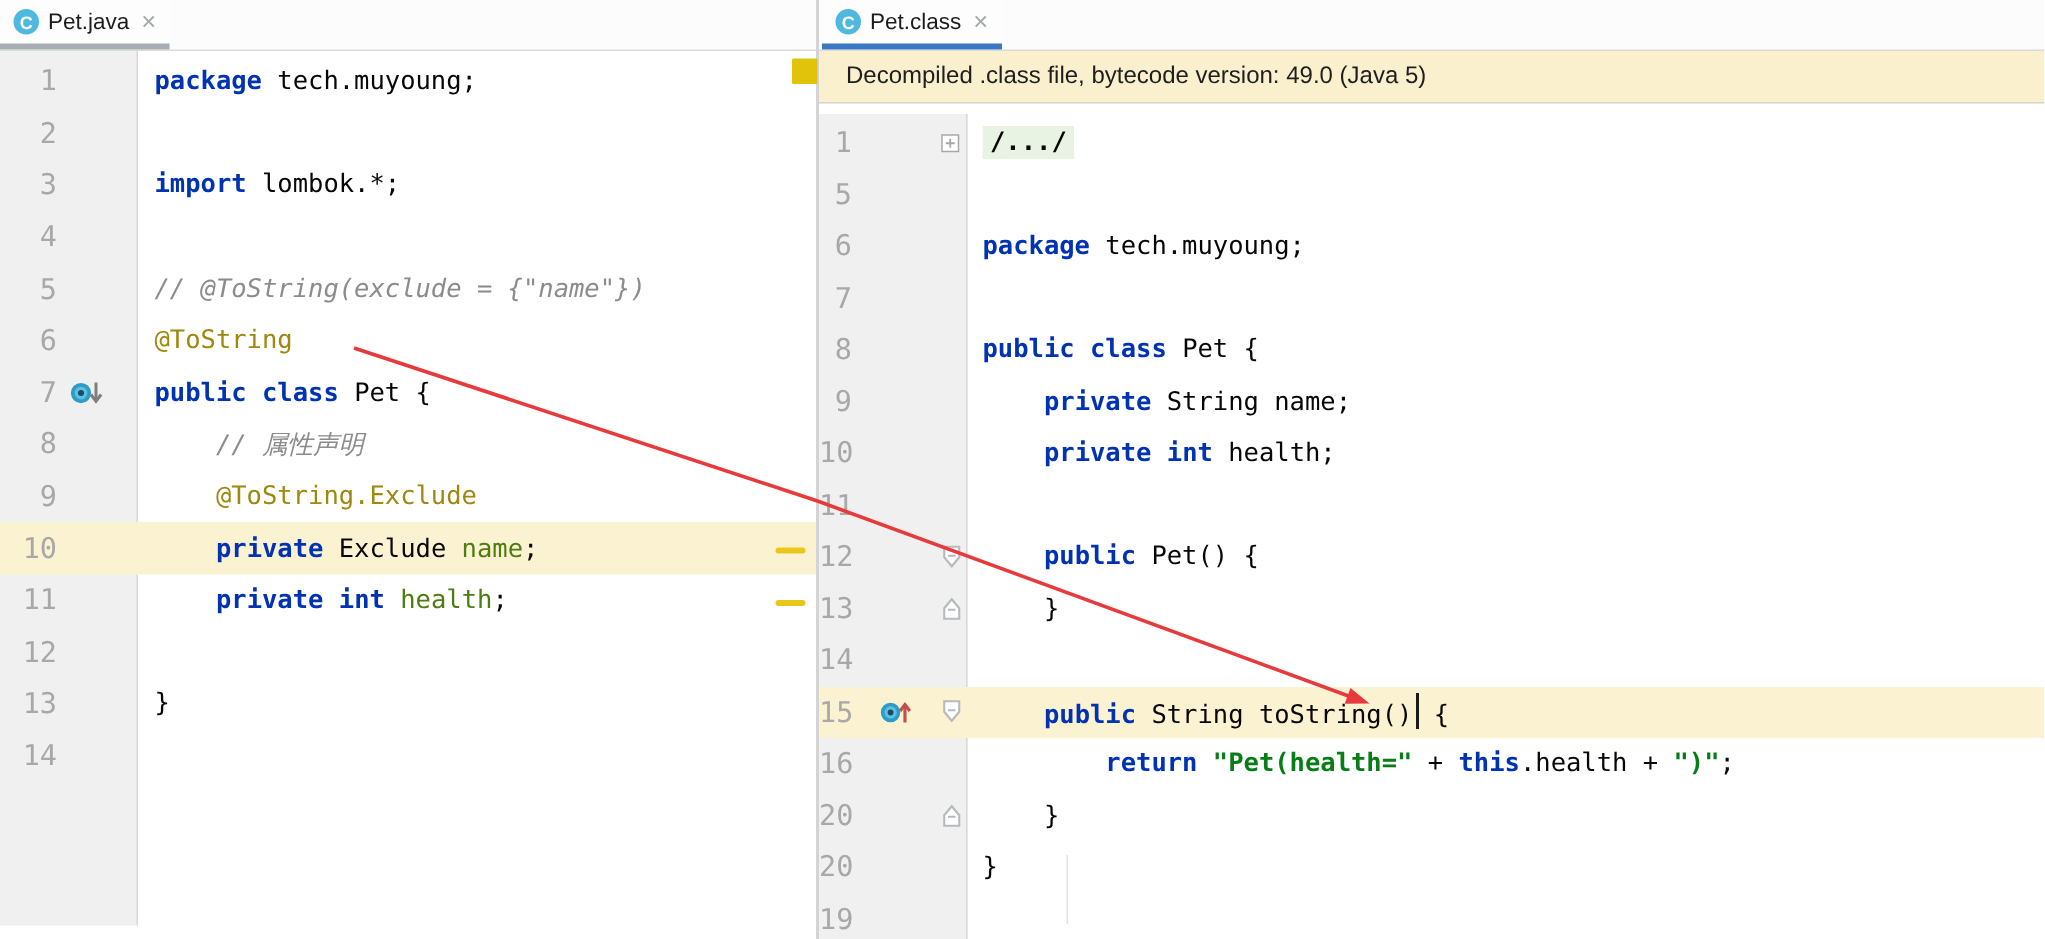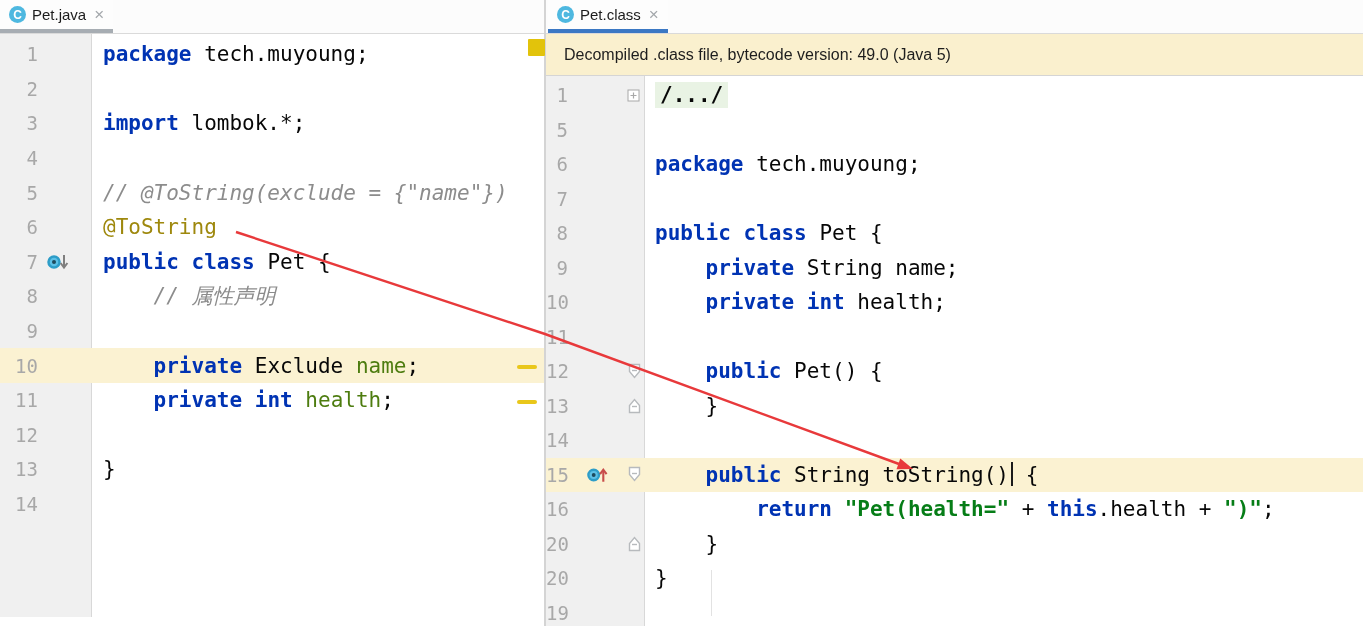--- a/index.html
+++ b/index.html
@@ -15,21 +15,21 @@
           border-bottom:1px solid #dadada;box-sizing:border-box;display:flex;z-index:3;}
   .tab{display:flex;align-items:center;gap:6px;padding:0 9px;height:33px;box-sizing:border-box;
        border-bottom:4px solid transparent;font-size:15px;color:#1c1c1c;background:#fdfdfd;}
   .tab.gray-ul{border-bottom-color:#a7adb3;}
   .tab.blue-ul{border-bottom-color:#3b78c4;margin-left:2px;}
   .cicon{width:17px;height:17px;border-radius:50%;background:#4eb8e0;color:#fff;
          font-weight:bold;font-size:12px;display:flex;align-items:center;justify-content:center;}
   .tabclose{color:#a3a7ab;font-size:17px;line-height:17px;margin-left:2px;}
 
   
-  .banner{position:absolute;left:0;right:0;top:34px;height:42px;background:#faf0ce;
+  .banner{position:absolute;left:0;right:0;top:34px;height:35px;background:#faf0ce;
           border-bottom:1px solid #d5d5d5;box-sizing:border-box;display:flex;align-items:center;
           padding-left:18px;font-size:16px;color:#1e1e1e;z-index:2;}
 
   
   .editor{position:absolute;left:0;right:0;bottom:0;font-family:"DejaVu Sans Mono",monospace;z-index:1;}
   .left  .editor{top:34px;}
   .right .editor{top:76px;}
   .gutterbg{position:absolute;left:0;top:0;background:#f0f0f0;border-right:1px solid #d8d8d8;box-sizing:border-box;}
   .left  .gutterbg{width:92px;height:583px;}
   .right .gutterbg{width:99px;bottom:0;height:auto;}
@@ -40,21 +40,21 @@
   .left  .row{height:34.6px;}
   .right .row{height:34.5px;}
   .row.hl{background:#fbf2d2;}
   .ln{font-size:19px;color:#a8a8a8;text-align:right;flex:none;}
   .left  .ln{width:38px;}
   .right .ln{width:22px;padding-right:4px;}
   .gi{flex:none;display:flex;align-items:center;}
   .left  .gi{width:54px;padding-left:8px;box-sizing:border-box;}
   .right .gi{width:39px;padding-left:14px;box-sizing:border-box;}
   .foldc{flex:none;width:34px;display:flex;align-items:center;padding-left:16px;box-sizing:border-box;}
-  .code{font-size:21px;color:#070707;white-space:pre;flex:none;}
+  .code{font-size:17px;color:#070707;white-space:pre;flex:none;}
   .left  .code{padding-left:11px;}
   .right .code{padding-left:10px;}
   .t-kw{color:#0033b3;font-weight:bold;}
   .t-ann{color:#9e880d;}
   .t-cmt{color:#8c8c8c;font-style:italic;}
   .t-dim{color:#4d7c0f;}
   .t-str{color:#067d17;font-weight:bold;}
   .t-pl{color:#070707;}
   .t-folded{background:#e9f3e4;font-weight:bold;padding:1px 5px;}
   .caret{display:inline-block;width:2px;height:24px;background:#1a1a1a;vertical-align:-4px;margin-left:2px;}
@@ -90,21 +90,21 @@
           <div class="row"><span class="ln">4</span><span class="gi"></span><span class="code"></span></div>
           <div class="row"><span class="ln">5</span><span class="gi"></span><span class="code"><span class="t-cmt">// @ToString(exclude = {"name"})</span></span></div>
           <div class="row"><span class="ln">6</span><span class="gi"></span><span class="code"><span class="t-ann">@ToString</span></span></div>
           <div class="row"><span class="ln">7</span><span class="gi"><svg width="26" height="20" viewBox="0 0 26 20">
                 <circle cx="8" cy="10" r="5.5" fill="#5cc0e6" stroke="#2d9dc8" stroke-width="2.5"></circle>
                 <circle cx="8" cy="10" r="2" fill="#1e4b5e"></circle>
                 <path d="M18 3 V14.5" stroke="#7f7f7f" stroke-width="2" fill="none"></path>
                 <path d="M14.6 11 L18 15.5 L21.4 11" stroke="#7f7f7f" stroke-width="2" fill="none"></path>
               </svg></span><span class="code"><span class="t-kw">public</span><span class="t-pl"> </span><span class="t-kw">class</span><span class="t-pl"> Pet {</span></span></div>
           <div class="row"><span class="ln">8</span><span class="gi"></span><span class="code"><span class="t-cmt">    // 属性声明</span></span></div>
-          <div class="row"><span class="ln">9</span><span class="gi"></span></div>
+          <div class="row"><span class="ln">9</span><span class="gi"></span><span class="code"><span class="t-ann">    @ToString.Exclude</span></span></div>
           <div class="row hl"><span class="ln">10</span><span class="gi"></span><span class="code"><span class="t-pl">    </span><span class="t-kw">private</span><span class="t-pl"> Exclude </span><span class="t-dim">name</span><span class="t-pl">;</span></span></div>
           <div class="row"><span class="ln">11</span><span class="gi"></span><span class="code"><span class="t-pl">    </span><span class="t-kw">private</span><span class="t-pl"> </span><span class="t-kw">int</span><span class="t-pl"> </span><span class="t-dim">health</span><span class="t-pl">;</span></span></div>
           <div class="row"><span class="ln">12</span><span class="gi"></span><span class="code"></span></div>
           <div class="row"><span class="ln">13</span><span class="gi"></span><span class="code"><span class="t-pl">}</span></span></div>
           <div class="row"><span class="ln">14</span><span class="gi"></span><span class="code"></span></div>
         </div>
     </div>
     <div class="insp-square"></div>
     <div class="warnmark m1"></div>
     <div class="warnmark m2"></div>

